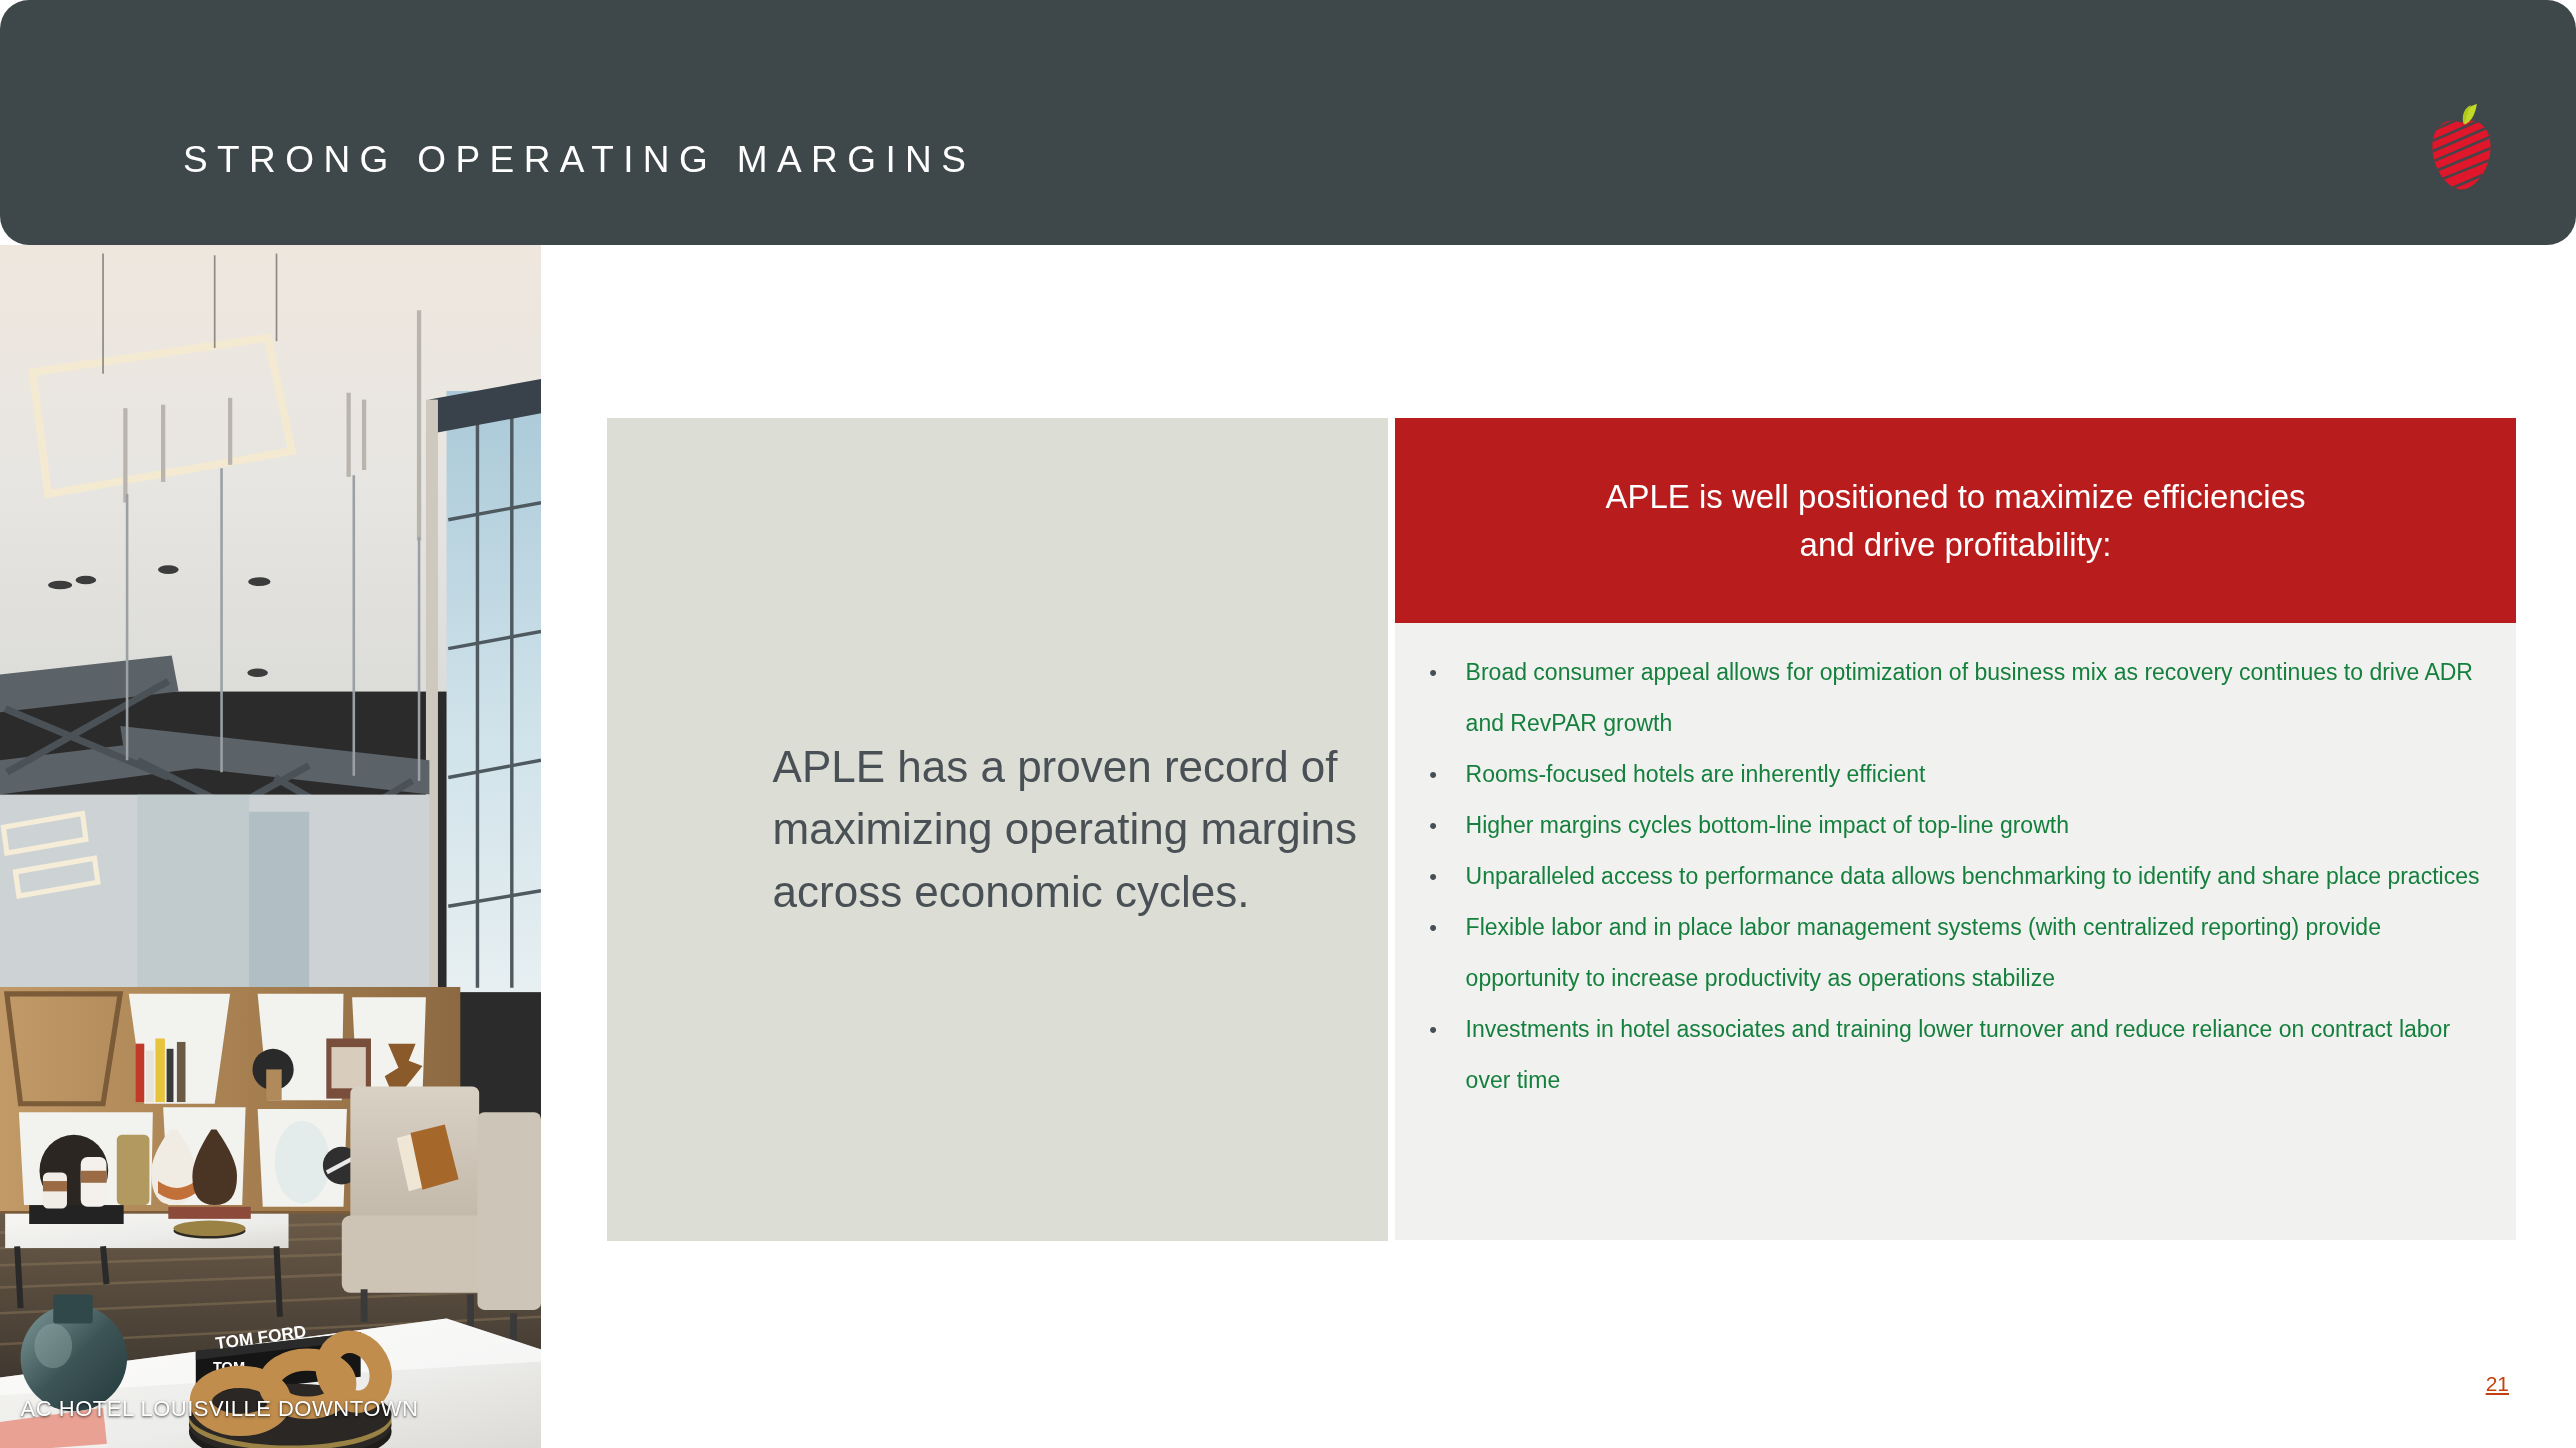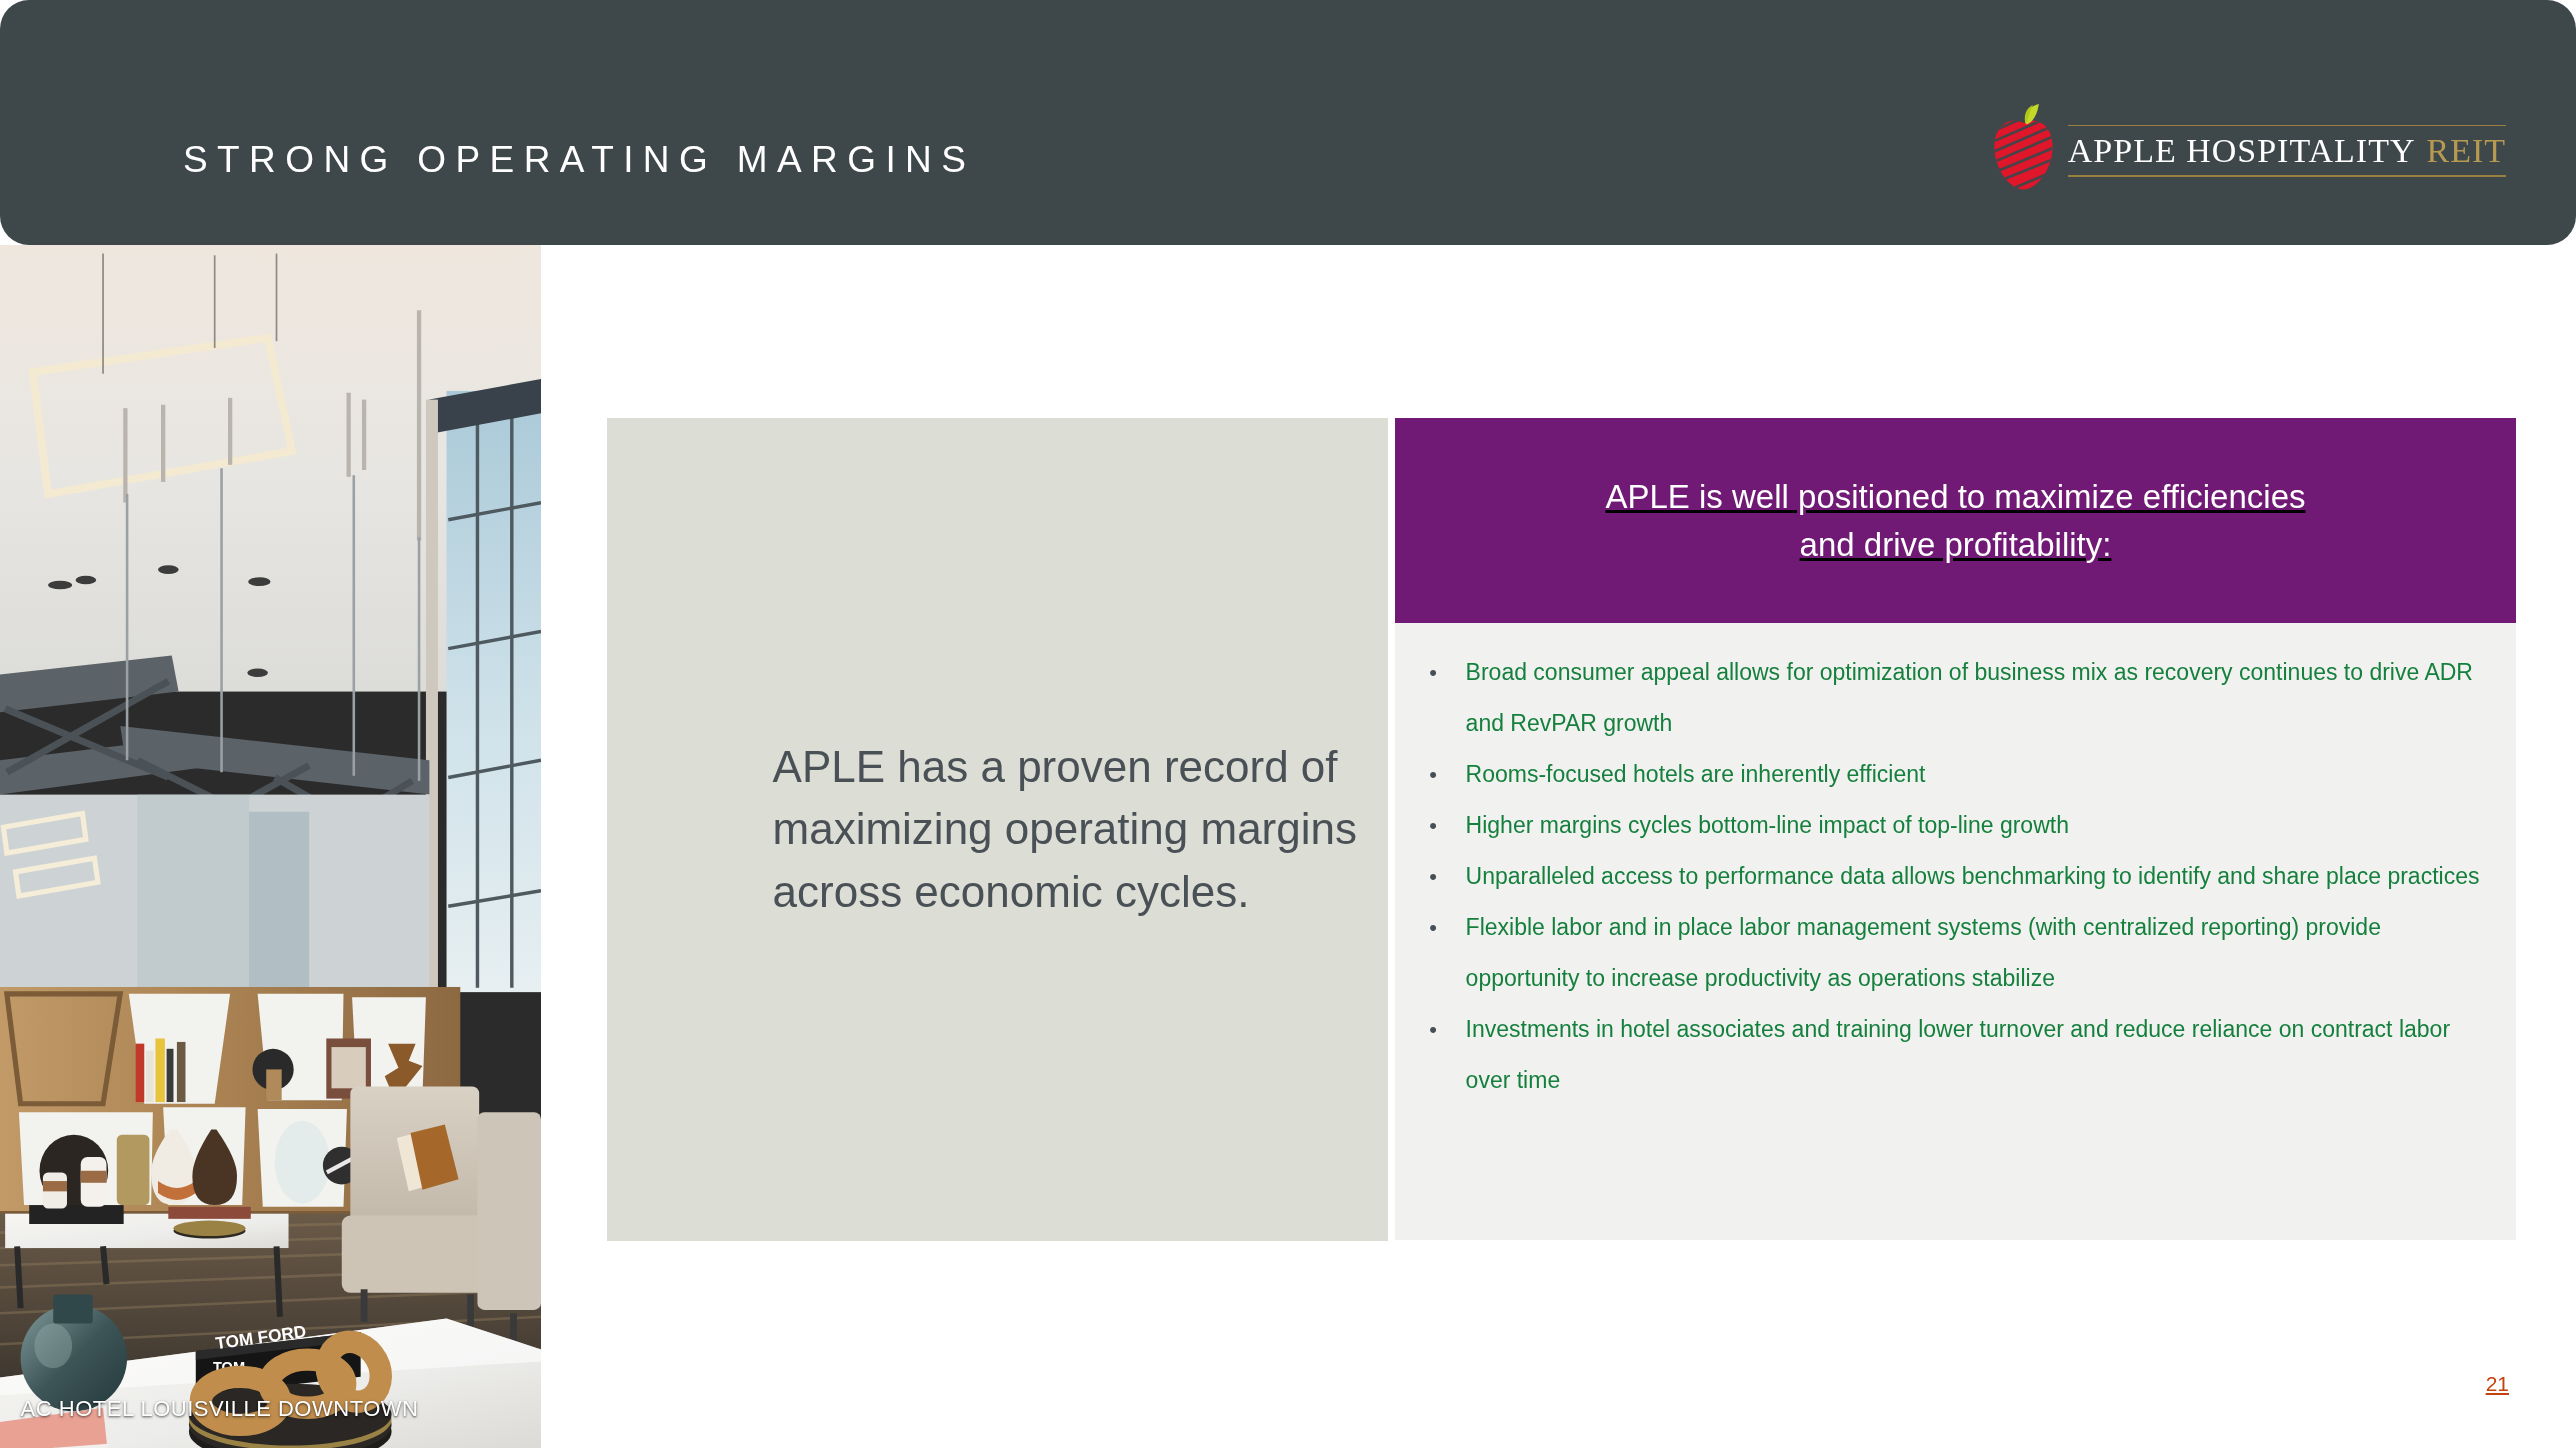--- a/index.html
+++ b/index.html
@@ -129,28 +129,27 @@
   .right-col {
     position: absolute;
     left: 1395px;
     top: 418px;
     width: 1121px;
     height: 823px;
   }
   .callout-head {
     width: 100%;
     height: 205px;
-    background: #701a75;
+    background: #b91c1c;
     box-sizing: border-box;
     display: flex;
     flex-direction: column;
     align-items: center;
     justify-content: center;
     padding: 8px 34px;
-    text-decoration: underline;
   }
   .callout-head .line {
     color: #ffffff;
     font-size: 33px;
     line-height: 1.45;
     text-align: center;
     font-family: "Liberation Sans", sans-serif;
     white-space: nowrap;
   }
   .bullets-panel {
@@ -220,24 +219,20 @@
           <line x1="-20" y1="118" x2="108" y2="64"></line>
           <line x1="-4" y1="128" x2="110" y2="78"></line>
           <line x1="14" y1="136" x2="112" y2="92"></line>
         </g>
         <path d="M40 22 C40 10 46 2 56 0 C54 12 50 20 42 24 Z" fill="#c3d92a"></path>
         <path d="M40 22 C38 12 42 4 49 1 C45 9 44 16 41 23 Z" fill="#aec918"></path>
       </svg>
     </div>
     <div class="logo-text-block">
       <div class="logo-rule"></div>
-      <div class="logo-words">
-        <span class="w1">APPLE HOSPITALITY</span>
-        <span class="w2">REIT</span>
-      </div>
       <div class="logo-rule bottom"></div>
     </div>
   </div>
 </div>
 
 <div class="photo">
   <svg class="photo-svg" viewBox="0 0 630 1402" preserveAspectRatio="none" aria-hidden="true">
     <defs>
       <linearGradient id="ceil" x1="0" y1="0" x2="0" y2="1">
         <stop offset="0" stop-color="#efe7de"></stop>

